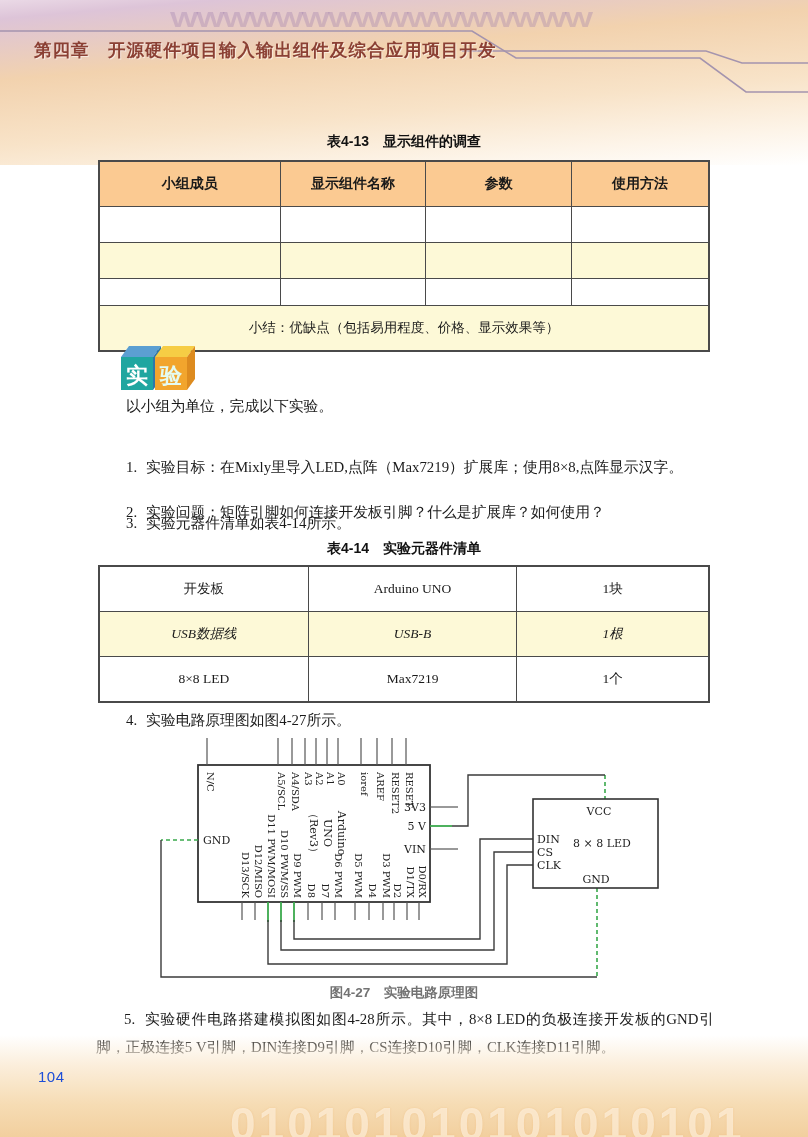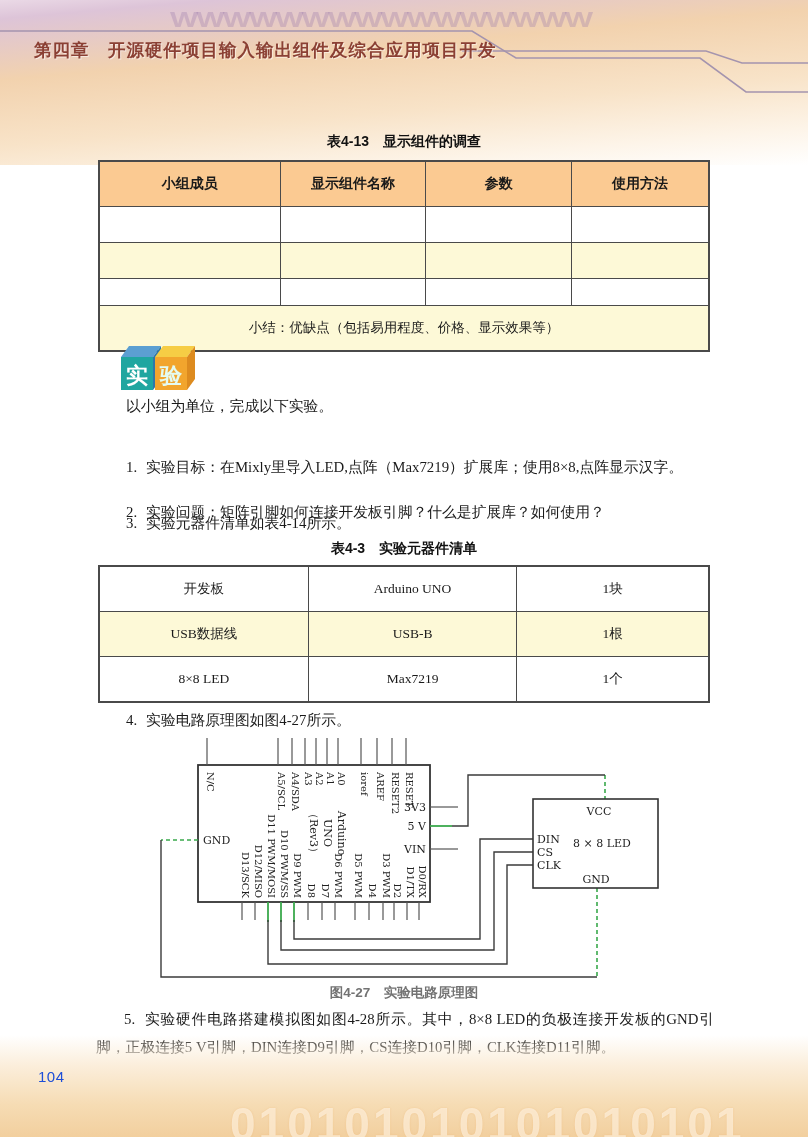--- a/index.html
+++ b/index.html
@@ -124,34 +124,34 @@
     </g>
   </svg>
 
   <div class="body-line" style="top:394px;left:126px;">以小组为单位，完成以下实验。</div>
 
 
   <div class="body-line indent" style="top:455px;"><span class="stepnum">1.</span><span>实验目标：在Mixly里导入LED,点阵（Max7219）扩展库；使用8×8,点阵显示汉字。</span></div>
   <div class="body-line indent" style="top:483px;margin-top:17px;"><span class="stepnum">2.</span><span>实验问题：矩阵引脚如何连接开发板引脚？什么是扩展库？如何使用？</span></div>
   <div class="body-line indent" style="top:511px;"><span class="stepnum">3.</span><span>实验元器件清单如表4-14所示。</span></div>
 
-  <div class="tcap" style="top:540px;">表4-3　实验元器件清单</div>
+  <div class="tcap" style="top:540px;">表4-14　实验元器件清单</div>
   <table class="tb" style="top:565px;">
     <colgroup>
         <col style="width:34.3%">
         <col style="width:34.2%">
         <col style="width:31.5%">
       </colgroup>
     <tbody>
     <tr style="height:27px;">
       <td>开发板</td>
       <td>Arduino UNO</td>
       <td>1块</td>
     </tr>
-    <tr style="height:27px;" class="ylw">
+    <tr style="height:27px;font-style:italic;" class="ylw">
       <td>USB数据线</td>
       <td>USB-B</td>
       <td>1根</td>
     </tr>
     <tr style="height:40px;">
       <td>8×8 LED</td>
       <td>Max7219</td>
       <td>1个</td>
     </tr>
   </tbody>

